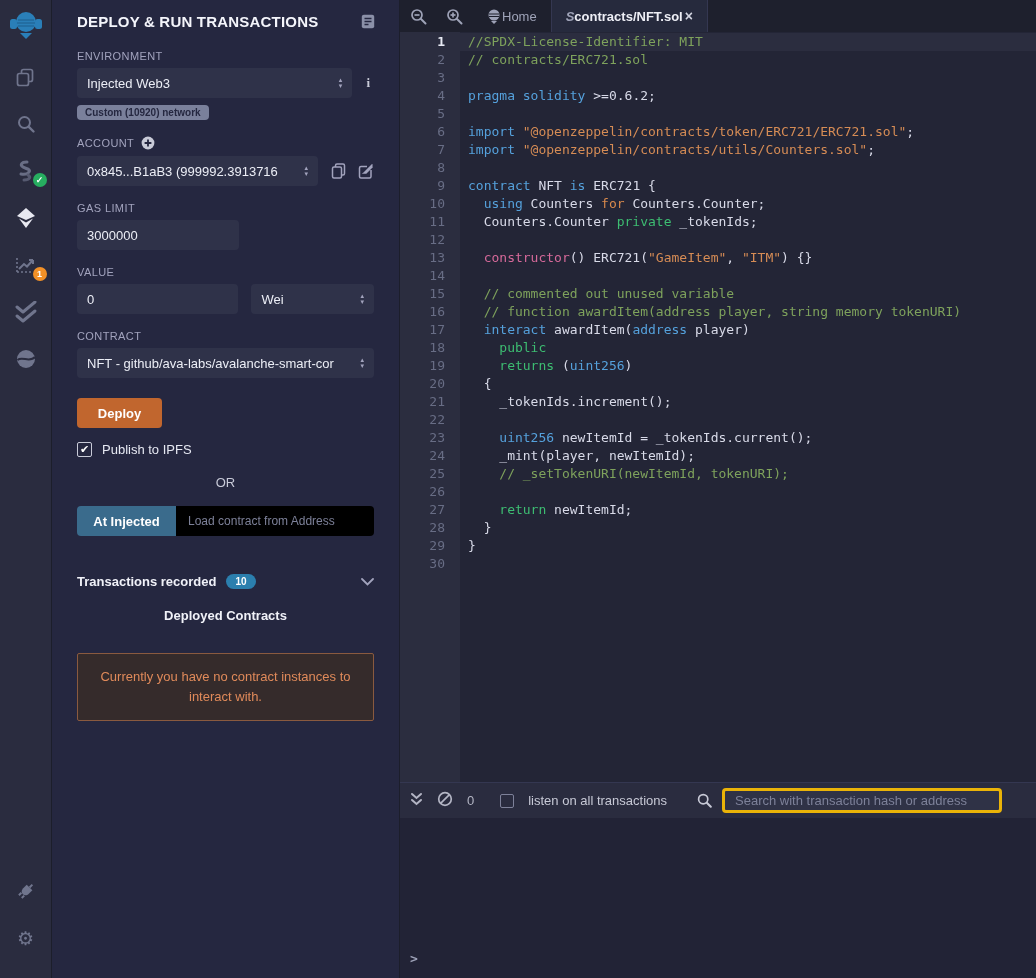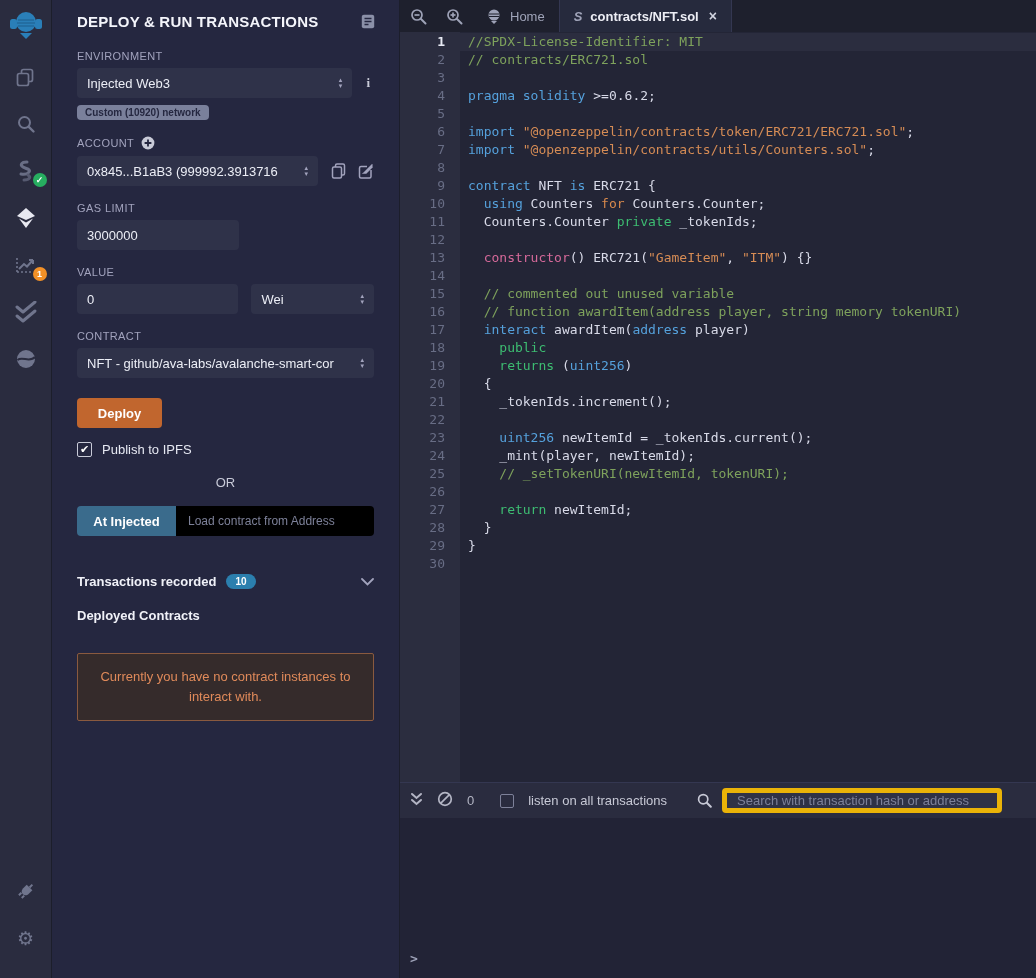--- a/index.html
+++ b/index.html
@@ -50,29 +50,29 @@
   .chk { width:15px; height:15px; border:1px solid #c9cbd8; border-radius:2px; display:flex;
     align-items:center; justify-content:center; font-size:11px; color:#fff; cursor:pointer; background:transparent;}
   .chk-label { font-size:13px; color:#e6e8f2; margin-left:10px; }
   .or { text-align:center; font-size:13px; color:#c8cad8; margin:18px 0 16px; }
   .ataddr-input { flex:1; background:#000000; border-radius:0 4px 4px 0; height:30px;
     display:flex; align-items:center; padding:0 12px; font-size:12px; color:#7d8199; }
   .tx-row { display:flex; align-items:center; margin-top:36px; cursor:pointer; }
   .tx-label { font-size:13px; font-weight:bold; color:#f0f1f8; }
   .count-badge { background:#2b7fae; color:#fff; font-size:10px; font-weight:bold;
     border-radius:9px; padding:2px 9px; margin-left:10px; }
-  .deployed { font-size:13px; font-weight:bold; color:#f0f1f8; margin-top:18px; }
+  .deployed { font-size:13px; font-weight:bold; color:#f0f1f8; margin-top:18px;text-align:center; }
   .warn-box { margin-top:30px; background:#352b2b; border:1px solid #8a5a3f; border-radius:2px;
     color:#e08a5a; font-size:13px; text-align:center; padding:13px 4px; line-height:1.55; }
 
   
   .main { flex:1; display:flex; flex-direction:column; min-width:0; }
   .tabbar { height:32px; background:#1e202d; display:flex; align-items:stretch; flex:0 0 32px; }
   .zoom-btn { width:36px; display:flex; align-items:center; justify-content:center; cursor:pointer; }
-  .tab { display:flex; align-items:center; gap:8px; padding:0 14px; font-size:13px;
+  .tab { display:flex; align-items:center; padding:0 14px; font-size:13px;
     color:#9fa3b8; cursor:pointer; }
   .tab.active { background:#262a3d; color:#edeef5; font-weight:bold;
     border-left:1px solid #343751; border-right:1px solid #343751; }
   .tab .close { font-size:14px; color:#d2d4e0; margin-left:2px; cursor:pointer; font-weight:bold;}
   .s-glyph { font-size:13px; font-weight:bold; color:#9fa3b8; font-style:italic; }
 
   .editor { flex:1; background:#232536; position:relative; overflow:hidden; cursor:text;
     font-family:"DejaVu Sans Mono", monospace; }
   .gutter-bg { position:absolute; left:0; top:0; bottom:0; width:60px; background:#2b2d3f; }
   .code-lines { position:relative; padding-top:1px; }
@@ -84,21 +84,21 @@
   .tok-c { color:#7ea25c; } .tok-k { color:#55a1dc; } .tok-s { color:#d68c55; }
   .tok-o { color:#d98a4d; } .tok-g { color:#3dbd72; } .tok-p { color:#d6699a; }
 
   
   .termbar { height:36px; flex:0 0 36px; background:#2a2c3f; display:flex; align-items:center;
     padding:0 34px 0 10px; gap:14px; border-top:1px solid #343751; }
   .term-count { font-size:13px; color:#b3b5c4; }
   .chk-sm { width:14px; height:14px; border:1px solid #7d8199; border-radius:2px; cursor:pointer; }
   .listen-label { font-size:13px; color:#c7c9d6; cursor:pointer; }
   .term-search { margin-left:auto; display:flex; align-items:center; gap:10px; }
-  .term-input { width:280px; height:25px; background:#2f3246; border:5px solid #eab308;
+  .term-input { width:280px; height:25px; background:#2f3246; border:3px solid #eab308;
     border-radius:4px; color:#cfd2e0; font-size:13px; padding:0 10px; outline:none;
     font-family:"Liberation Sans",sans-serif; }
   .term-input::placeholder { color:#7d8199; }
   .terminal { height:160px; flex:0 0 160px; background:#222336; position:relative; cursor:text; }
   .prompt { position:absolute; left:10px; bottom:12px; color:#9ea2b8; font-weight:bold;
     font-family:"DejaVu Sans Mono", monospace; font-size:13px; }
 </style>
 </head>
 <body>
 

